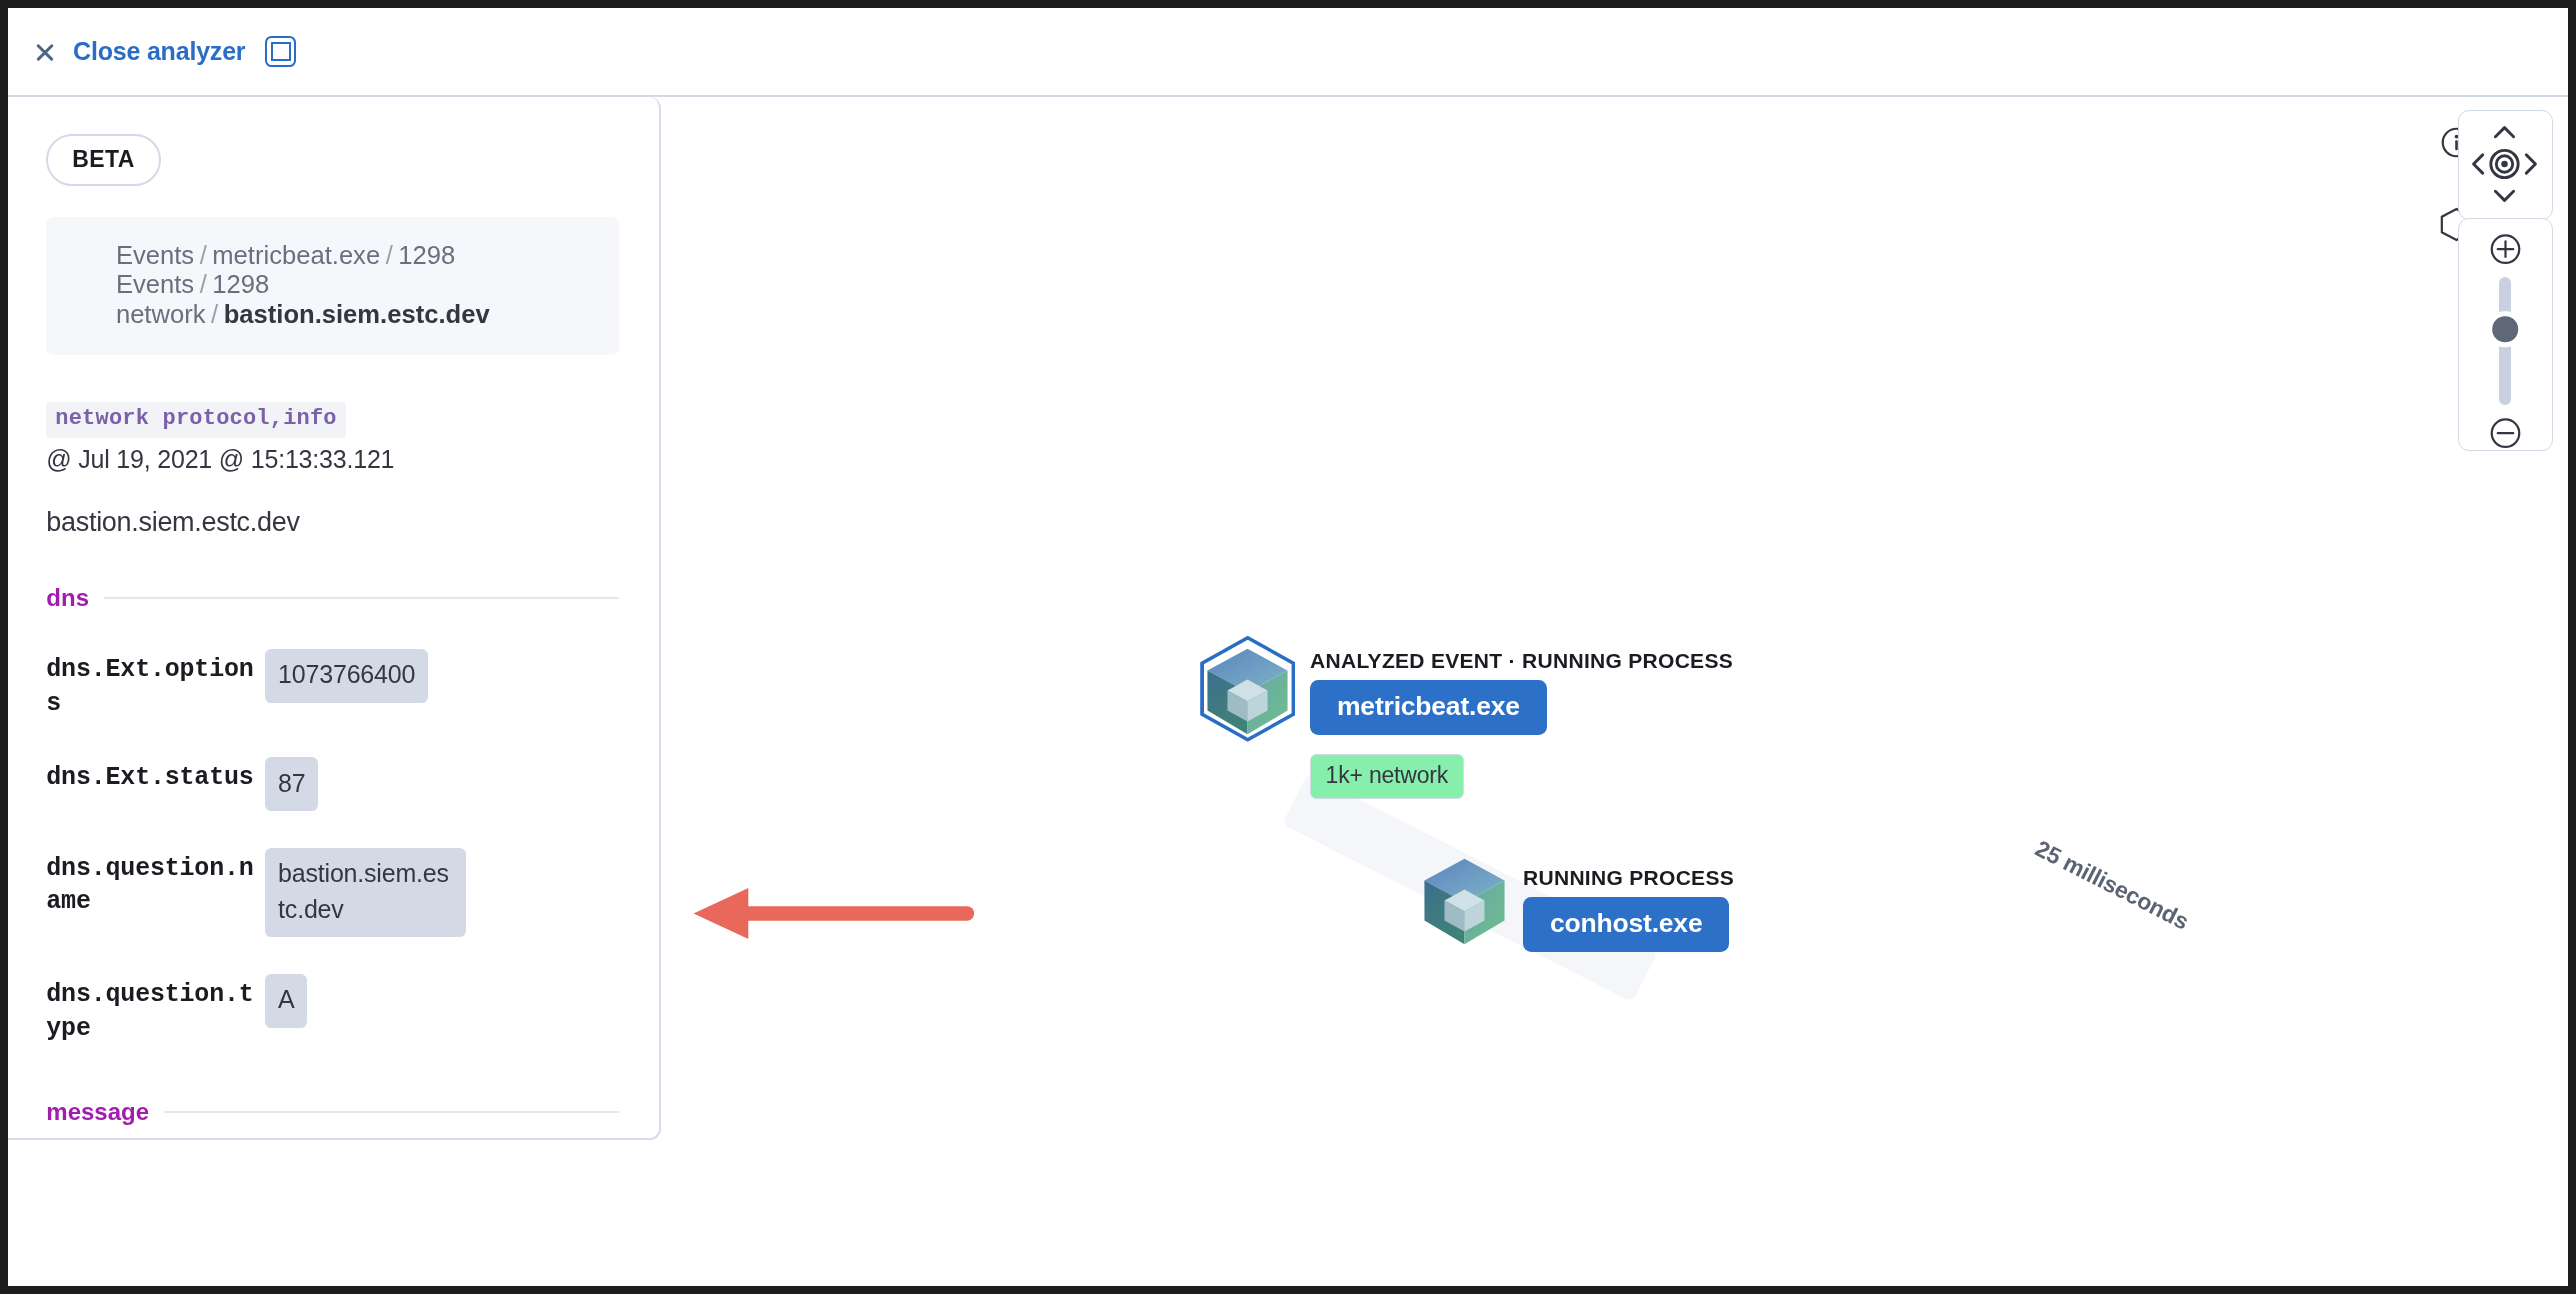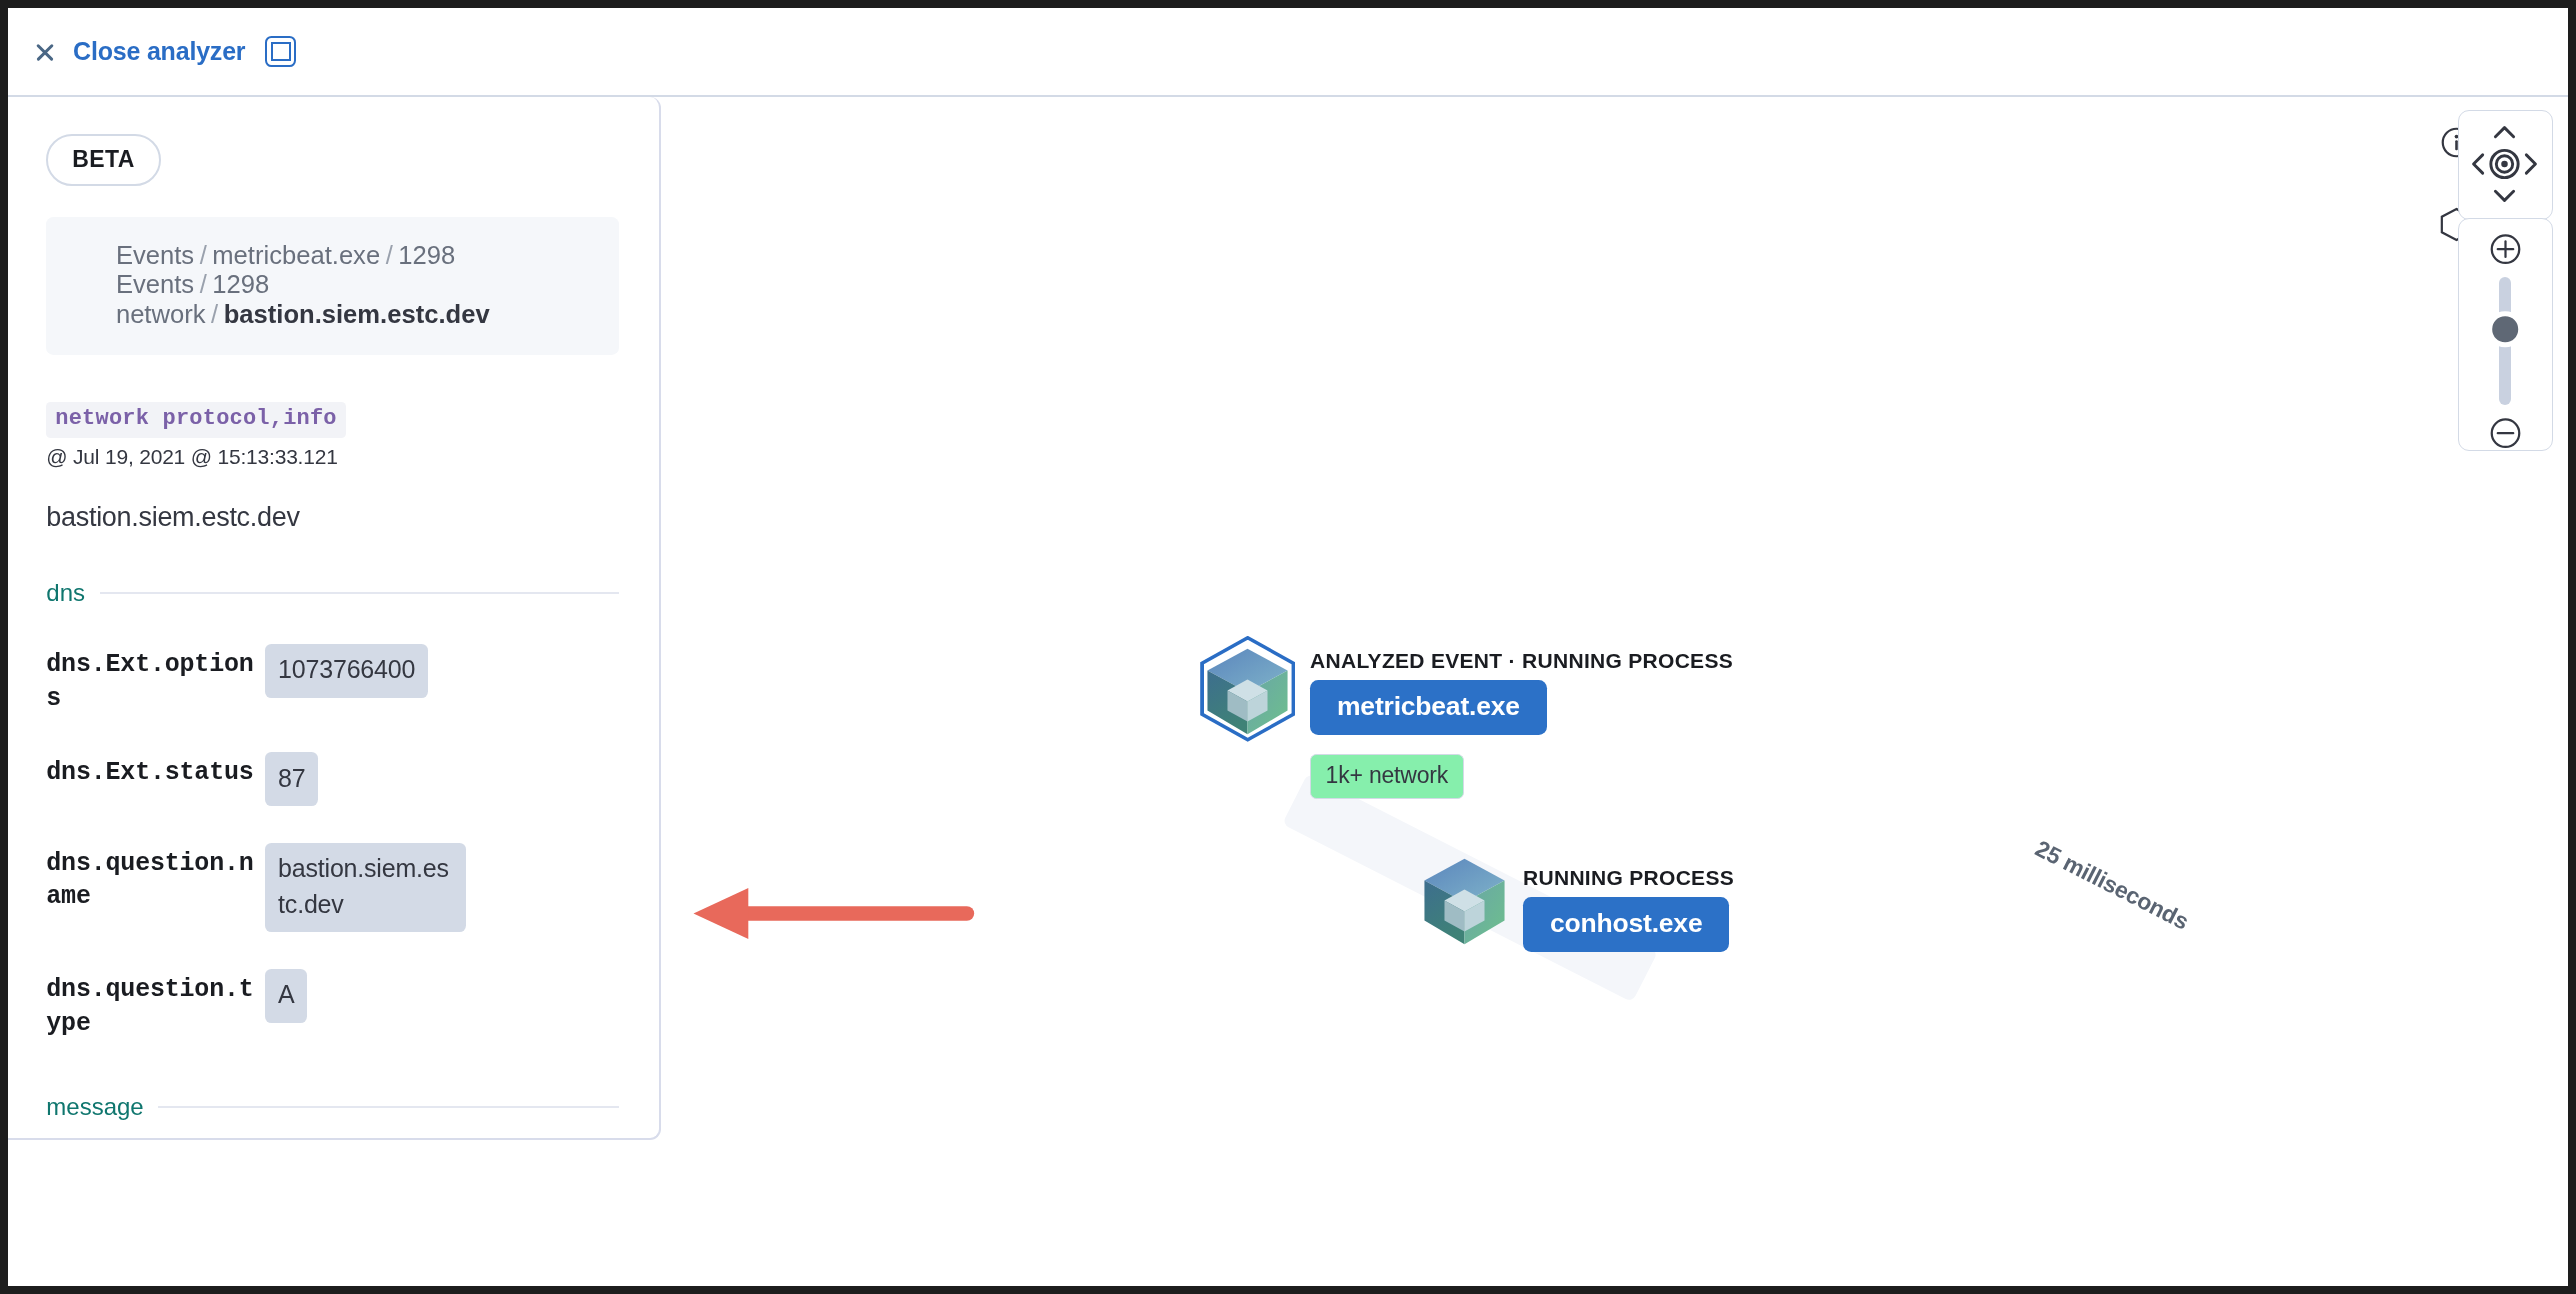--- a/index.html
+++ b/index.html
@@ -144,41 +144,41 @@
     border-radius: 4.6px;
     padding: 4.6px 9px 6.4px;
     font-family: "Liberation Mono", monospace;
     font-size: 22px;
     font-weight: bold;
     color: #7b61a8;
     letter-spacing: 0.2px;
   }
   .timestamp {
     margin-top: 7.3px;
-    font-size: 21px;
+    font-size: 25px;
     color: #343741;
     letter-spacing: -0.2px;
   }
   .event-title {
     margin-top: 33px;
     font-size: 27px;
     color: #343741;
     letter-spacing: -0.3px;
   }
 
   .section-head {
     display: flex;
     align-items: center;
     gap: 14.6px;
     margin-top: 46px;
   }
   .section-head .sh-label {
     font-size: 24px;
-    font-weight: normal;
-    color: #0f766e;
+    font-weight: bold;
+    color: #a21caf;
   }
   .section-head .sh-rule {
     flex: 1;
     height: 1.8px;
     background: #e4e7f0;
   }
 
   .field-row {
     display: flex;
     align-items: flex-start;

